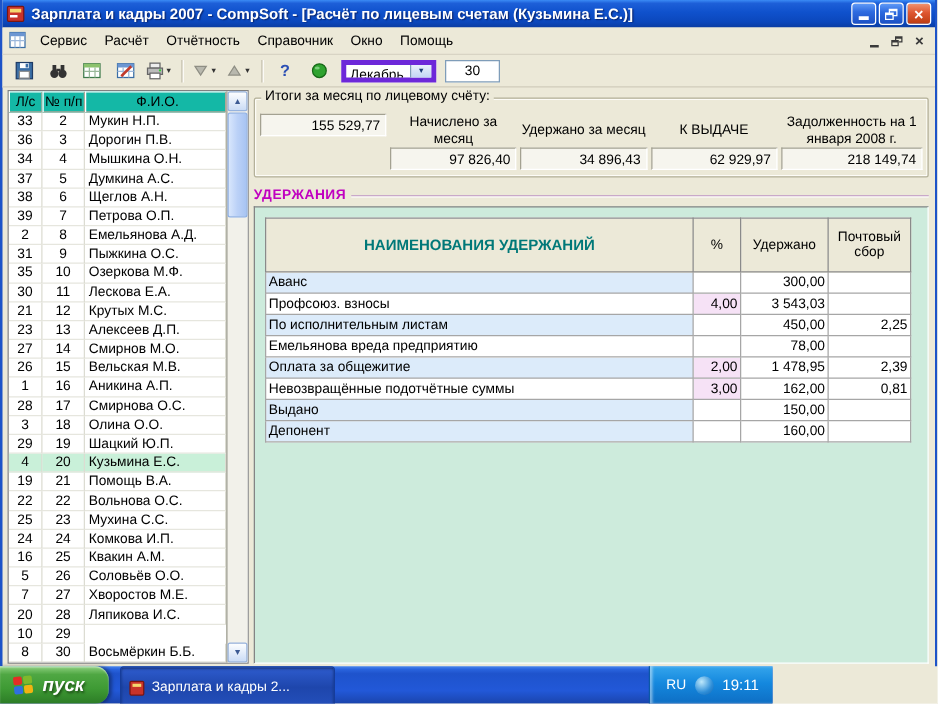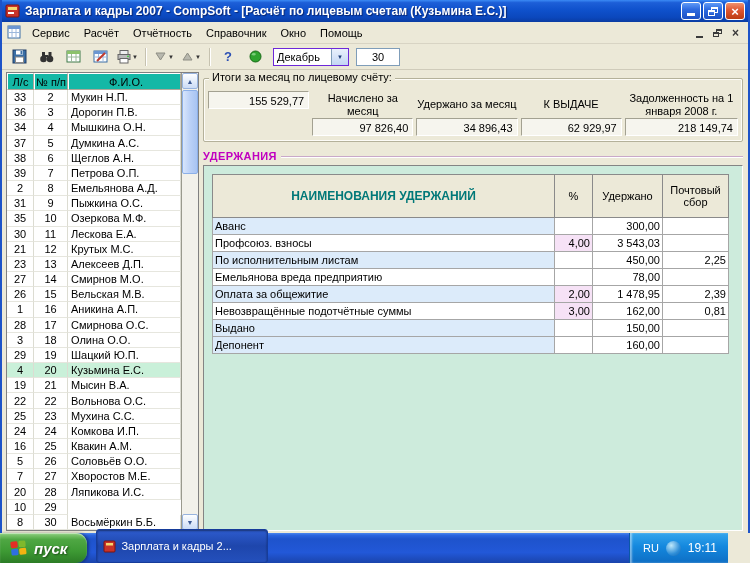--- a/index.html
+++ b/index.html
@@ -35,21 +35,21 @@
   .mg-restore i:first-child{right:0;top:0;}
   .mg-restore i:last-child{left:0;bottom:0;background:#ECE9D8;}
   .mg-close{font-size:12px;font-weight:bold;line-height:1;}
 
   
   .toolbar{height:25px;display:flex;align-items:center;gap:1px;padding:0 4px;background:#ECE9D8;border-bottom:1px solid #cfcbba;}
   .tbtn{height:22px;min-width:22px;display:flex;align-items:center;justify-content:center;border:1px solid transparent;border-radius:2px;padding:0 1px;}
   .tsep{width:1px;height:18px;background:#C6C2B0;margin:0 4px;box-shadow:1px 0 0 #fff;}
   .caret{font-size:6px;color:#333;margin-left:1px;}
   .qmark{color:#2B4FB4;font-weight:bold;font-size:13px;}
-  .combo{display:flex;width:76px;height:18px;border:1px solid #6d28d9;background:#fff;box-sizing:border-box;margin-left:4px;}
+  .combo{display:flex;width:76px;height:18px;border:4px solid #6d28d9;background:#fff;box-sizing:border-box;margin-left:4px;}
   .combo .cval{flex:1;padding:2px 3px;white-space:nowrap;overflow:hidden;}
   .combo .cbtn{width:16px;display:flex;align-items:center;justify-content:center;border-left:1px solid #7F9DB9;
      background:linear-gradient(180deg,#E9F0FC 0%,#C3D6F4 100%);font-size:6px;color:#1C3C78;}
   .dayfield{width:44px;height:18px;border:1px solid #7F9DB9;background:#fff;box-sizing:border-box;margin-left:6px;
      display:flex;align-items:center;justify-content:center;}
 
   
   .main{position:relative;height:465px;}
 
   
@@ -97,21 +97,21 @@
   table.ded td{border:1px solid #A6A6A6;height:17px;padding:0 2px;box-sizing:border-box;background:#fff;white-space:nowrap;overflow:hidden;}
   td.name{padding-left:3px;}
   td.name.tint{background:#DCEBFA;}
   td.pct{text-align:right;padding-right:3px;background:#EFEEE4;}
   td.pct.filled{background:#F6E2F6;margin-left:47px;}
   td.amt{text-align:right;padding-right:3px;}
   td.post{text-align:right;padding-right:3px;background:#F7F6EF;}
   td.post.has{background:#fff;}
 
   
-  .taskbar{position:absolute;bottom:0;left:0;width:728px;height:30px;display:flex;align-items:flex-end;
+  .taskbar{position:absolute;bottom:0;left:0;width:618px;height:30px;display:flex;align-items:flex-start;
      background:linear-gradient(180deg,#4A86EE 0%,#2A64DE 8%,#1E53CC 20%,#2258D8 65%,#1A44AC 100%);}
   .start-btn{height:30px;display:flex;align-items:center;gap:6px;padding:0 20px 0 9px;border-radius:0 11px 11px 0;
      background:linear-gradient(180deg,#8FD180 0%,#4FA743 22%,#3E9A34 60%,#2C7C26 100%);
      box-shadow:inset 0 1px 1px rgba(255,255,255,.5), 2px 0 3px rgba(0,0,0,.35);}
   .start-btn .slabel{color:#fff;font-weight:bold;font-style:italic;font-size:15px;text-shadow:1px 1px 2px #1B4A14;}
   .task-btn{margin-left:9px;height:24px;width:172px;display:flex;align-items:center;gap:5px;padding:16px 6px;box-sizing:border-box;
      border:1px solid #163C9A;border-radius:3px;color:#fff;font-size:11px;white-space:nowrap;overflow:hidden;
      background:linear-gradient(180deg,#2E5CCE 0%,#1E46AC 50%,#2450BC 100%);box-shadow:inset 0 1px 2px rgba(0,0,0,.45);}
   .tray{margin-left:auto;height:30px;display:flex;align-items:center;gap:7px;padding:0 11px 0 13px;color:#fff;
      background:linear-gradient(180deg,#35A5EC 0%,#1488DE 45%,#0E6EC4 100%);border-left:1px solid #0A58A6;
@@ -374,21 +374,21 @@
                 <div class="ec ec2">Шацкий Ю.П.</div>
               </div>
               <div class="erow sel">
                 <div class="ec ec0">4</div>
                 <div class="ec ec1">20</div>
                 <div class="ec ec2">Кузьмина Е.С.</div>
               </div>
               <div class="erow">
                 <div class="ec ec0">19</div>
                 <div class="ec ec1">21</div>
-                <div class="ec ec2">Мысин В.А.</div>
+                <div class="ec ec2">Помощь В.А.</div>
               </div>
               <div class="erow">
                 <div class="ec ec0">22</div>
                 <div class="ec ec1">22</div>
                 <div class="ec ec2">Вольнова О.С.</div>
               </div>
               <div class="erow">
                 <div class="ec ec0">25</div>
                 <div class="ec ec1">23</div>
                 <div class="ec ec2">Мухина С.С.</div>

